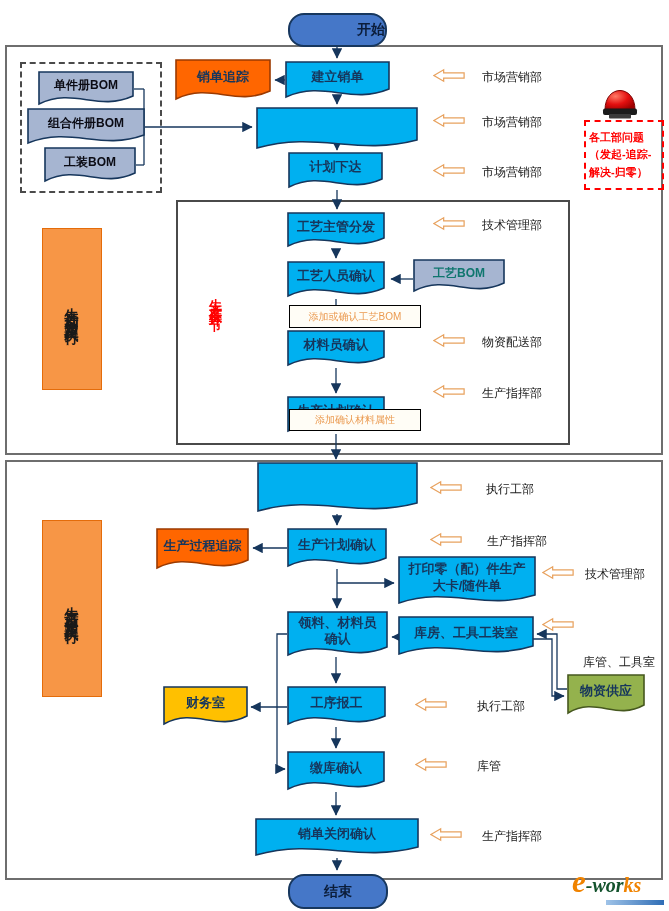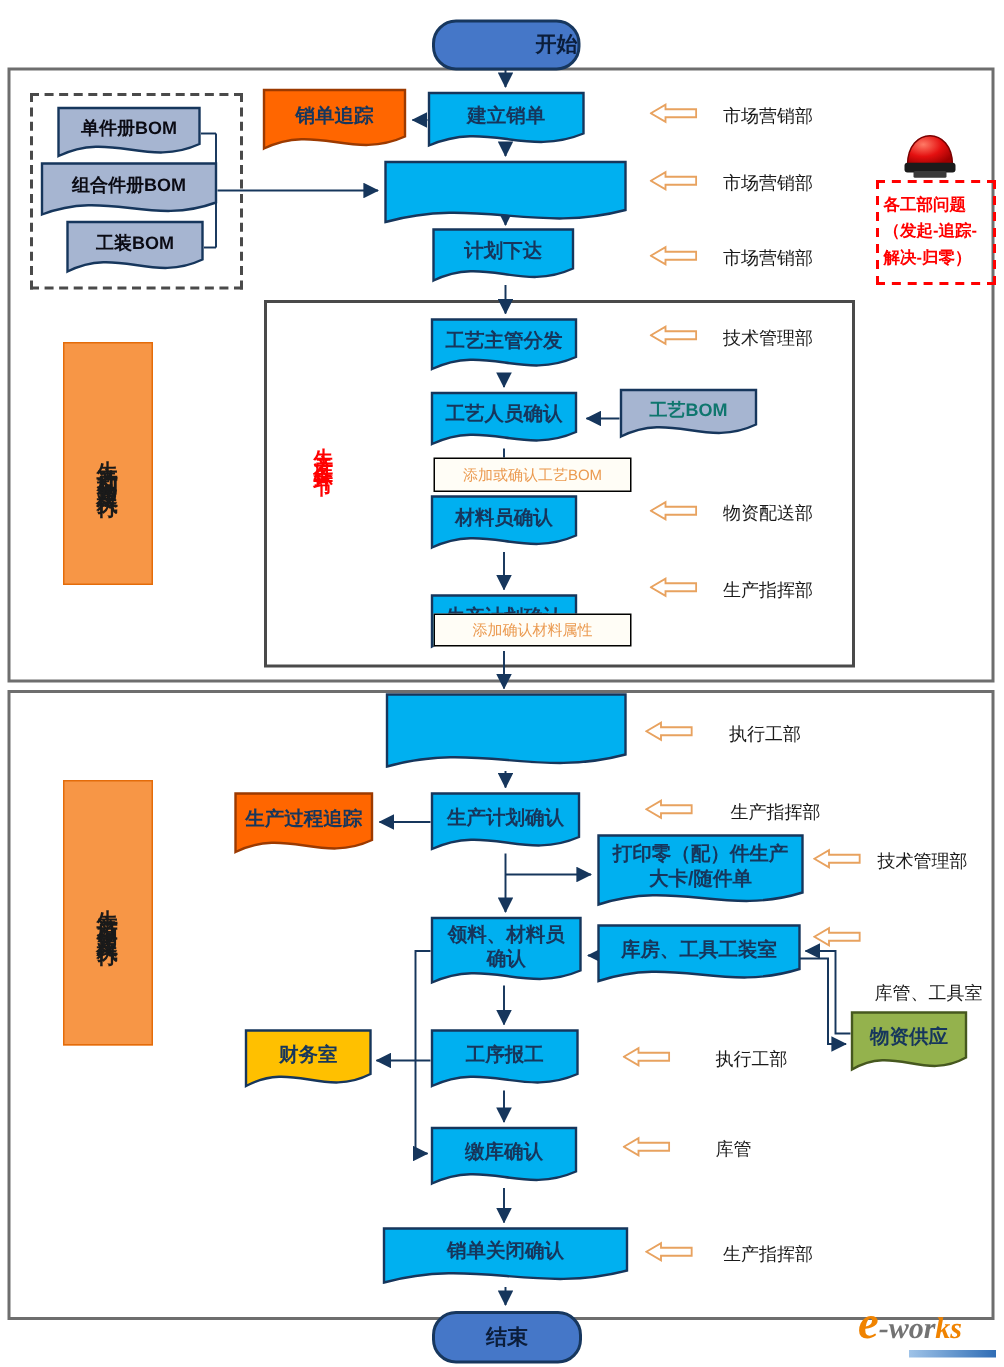--- a/index.html
+++ b/index.html
@@ -25,21 +25,21 @@
   .vtext{writing-mode:vertical-rl;text-orientation:upright;letter-spacing:3px;font-size:14px;color:#1a1a1a;font-weight:bold;}
   .preptext{position:absolute;z-index:2;writing-mode:vertical-rl;text-orientation:upright;
             color:#ff0000;font-size:13px;font-weight:bold;letter-spacing:4px;}
   .lblrow{position:absolute;z-index:2;display:flex;align-items:center;}
   .lblrow .harrow-svg{flex:0 0 auto;}
   .lbltext{position:absolute;z-index:2;font-size:12px;color:#1a1a1a;white-space:nowrap;}
   .alarm{position:absolute;z-index:2;}
   .logo{position:absolute;z-index:2;display:flex;align-items:baseline;font-style:italic;font-weight:bold;
         font-family:"Liberation Serif","DejaVu Serif",serif;}
   .logo-e{color:#F08300;font-size:31px;line-height:1;}
-  .logo-mid{color:#737373;font-size:20px;}
+  .logo-mid{color:#14532d;font-size:20px;}
   .logo-ks{color:#F08300;font-size:20px;}
   .logo-bar{position:absolute;left:34px;top:34px;width:58px;height:5px;
             background:linear-gradient(90deg,#9fc3e8,#2f6db5);}
 </style>
 </head>
 <body>
 
 <div id="canvas">
 
   <div class="sect" style="left:5px;top:45px;width:654px;height:406px;"></div>

